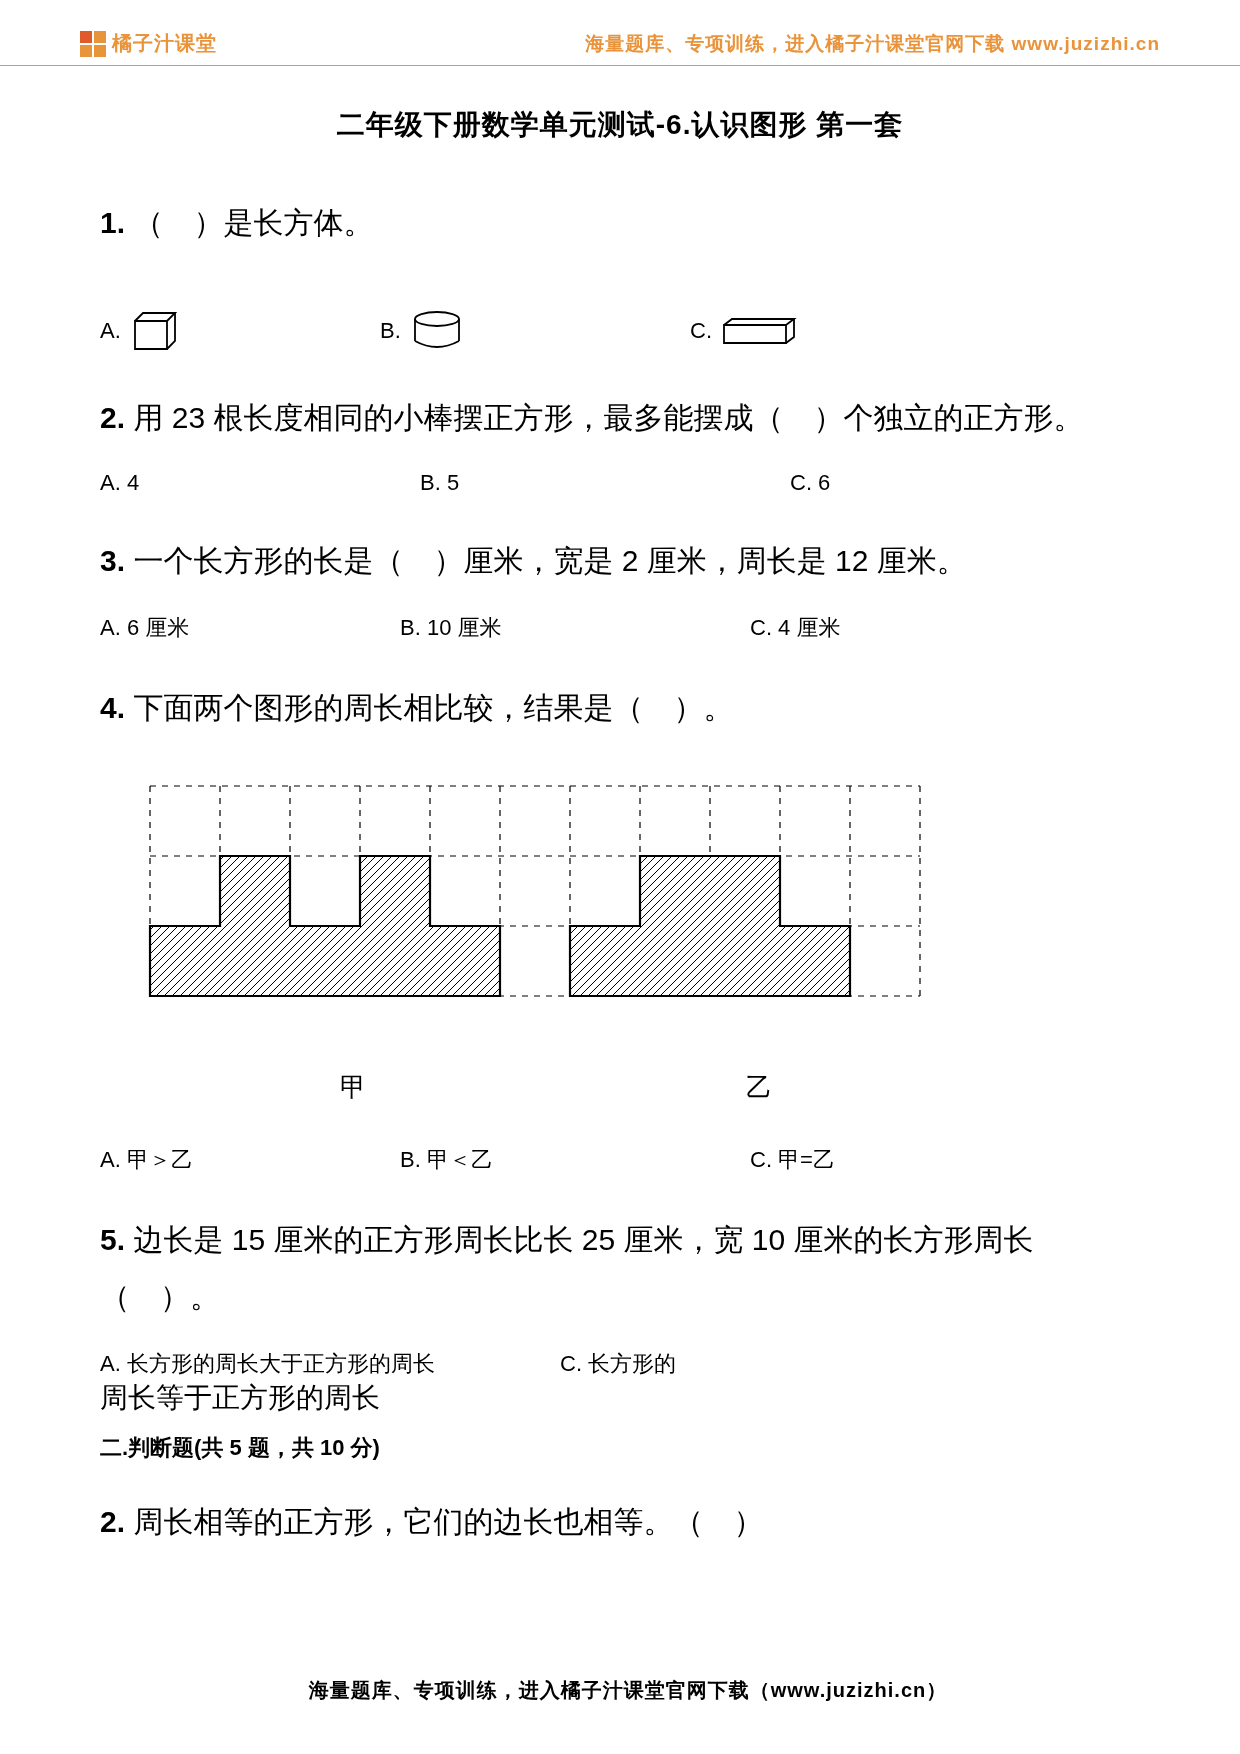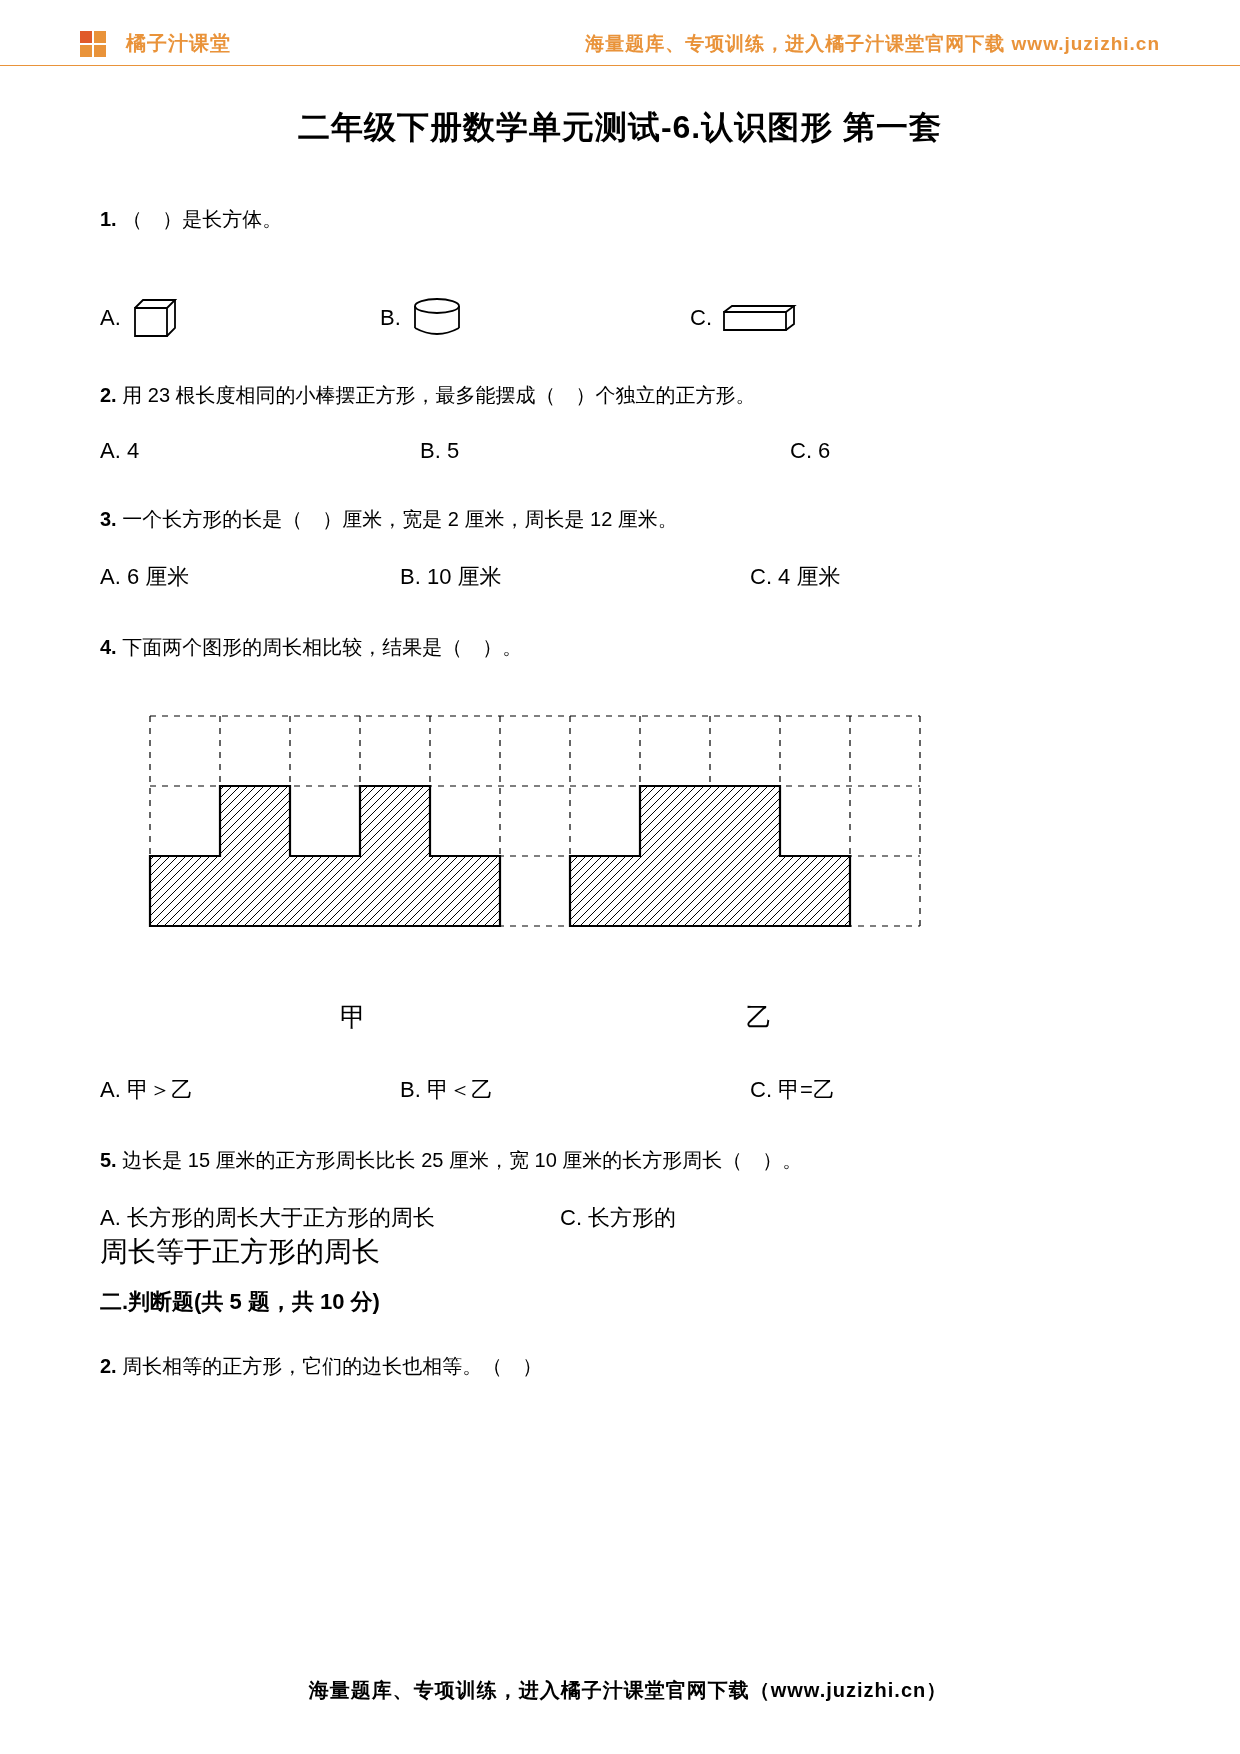--- a/index.html
+++ b/index.html
@@ -14,21 +14,21 @@
     .header {
       display: flex;
       justify-content: space-between;
       align-items: center;
       padding: 30px 80px 8px 80px;
       border-bottom: 1.5px solid #e9933a;
     }
     .logo-wrap {
       display: flex;
       align-items: center;
-      gap: 20px;
+      gap: 6px;
     }
     .logo-icon {
       display: grid;
       grid-template-columns: 12px 12px;
       grid-template-rows: 12px 12px;
       gap: 2px;
     }
     .logo-icon > div { background: #e9933a; }
     .logo-icon > div:first-child { background: #e05a2a; }
     .logo-text {
@@ -41,32 +41,32 @@
       color: #e9933a;
       font-size: 19px;
       font-weight: bold;
       letter-spacing: 1px;
     }
     .content {
       padding: 40px 100px 20px 100px;
     }
     .page-title {
       text-align: center;
-      font-size: 32px;
+      font-size: 28px;
       font-weight: bold;
       margin-bottom: 50px;
       letter-spacing: 1px;
     }
     .section-title {
       font-size: 22px;
       font-weight: bold;
       margin-bottom: 30px;
     }
     .question {
-      font-size: 20px;
+      font-size: 30px;
       line-height: 1.9;
       margin-bottom: 24px;
     }
     .q-num { font-weight: bold; }
     .options-row {
       display: flex;
       align-items: center;
       font-size: 22px;
       margin-bottom: 36px;
     }

